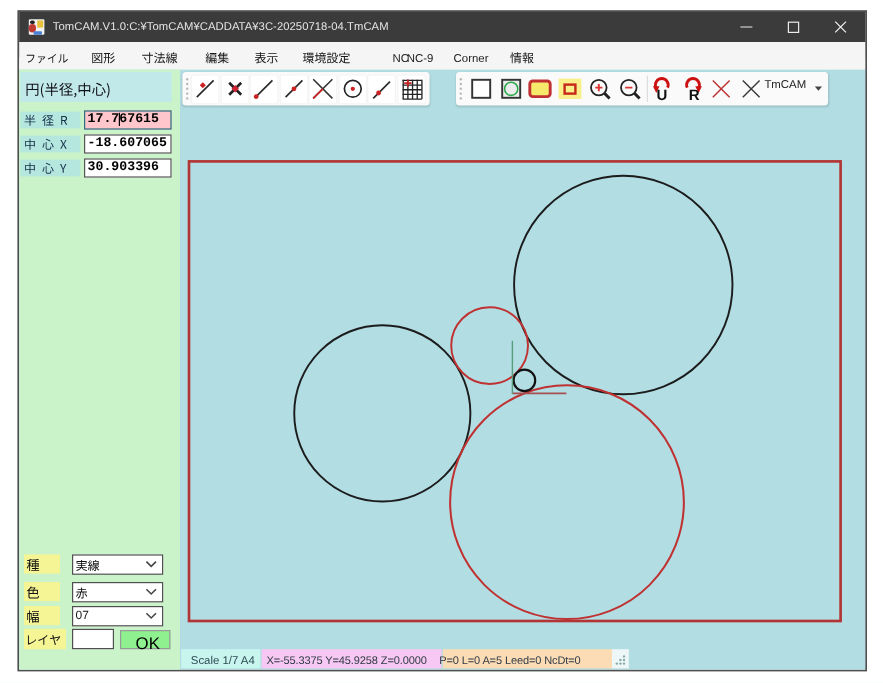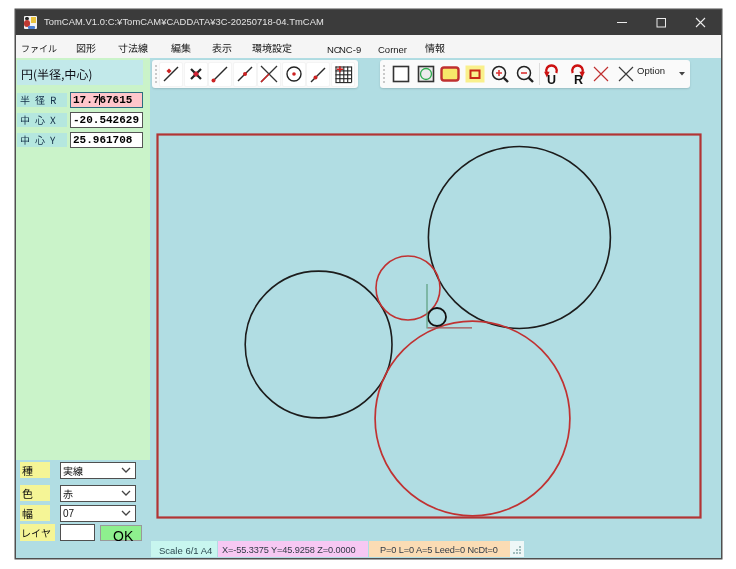--- a/index.html
+++ b/index.html
@@ -39,44 +39,44 @@
 <svg style="position:absolute;left:236px;top:32.0px" width="42" height="15">
       <path transform="translate(0,10)" d="M3.5 -5.4V-4.8H9.6V-5.4ZM4.8 -3.7H8.2V-2.7H4.8ZM7.5 -7.5H8.5V-6.5H7.5ZM6 -7.5H7V-6.5H6ZM4.6 -7.5H5.5V-6.5H4.6ZM3.9 -8.1V-6H9.1V-8.1ZM0.3 -1.4 0.5 -0.7C1.4 -1 2.6 -1.3 3.8 -1.7L3.7 -2.4L2.4 -2V-4.1H3.4V-4.8H2.4V-7H3.6V-7.7H0.5V-7H1.7V-4.8H0.6V-4.1H1.7V-1.8ZM8.8 -2C8.5 -1.8 8 -1.4 7.5 -1.1C7.3 -1.4 7 -1.8 6.9 -2.1H8.9V-4.3H4.1V-2.1H5.9C5.1 -1.4 3.8 -0.7 2.8 -0.3C2.9 -0.2 3.1 0 3.2 0.2C4 -0.1 4.8 -0.5 5.5 -1V0.8H6.2V-1.6L6.4 -1.8C7 -0.6 7.9 0.4 9.1 0.8C9.2 0.6 9.4 0.4 9.6 0.2C9 0 8.4 -0.3 7.9 -0.7C8.4 -1 8.9 -1.3 9.4 -1.6Z M14.9 -3H18.3V-2.2H14.9ZM14.9 -4.2H18.3V-3.4H14.9ZM10.3 -1.6 10.6 -0.8C11.5 -1.2 12.6 -1.8 13.7 -2.3L13.6 -3L12.4 -2.4V-5.2H13.4V-5.2H19.6V-5.9H17.9C18.1 -6.1 18.2 -6.5 18.4 -6.9L17.9 -7H19.4V-7.6H16.9V-8.4H16.1V-7.6H13.8V-7H15.2L14.7 -6.9C14.9 -6.6 15.1 -6.2 15.1 -5.9H13.4V-6H12.4V-8.3H11.7V-6H10.5V-5.2H11.7V-2.1C11.2 -1.9 10.7 -1.7 10.3 -1.6ZM17.7 -7C17.6 -6.7 17.4 -6.2 17.2 -5.9L17.5 -5.9H15.4L15.8 -6C15.7 -6.2 15.6 -6.7 15.4 -7ZM14.2 -4.7V-1.7H15.2C14.9 -0.7 14.4 -0.2 12.8 0.2C12.9 0.3 13.1 0.6 13.2 0.8C15 0.4 15.6 -0.4 15.9 -1.7H16.9V-0.2C16.9 0.5 17.1 0.7 17.8 0.7C18 0.7 18.7 0.7 18.8 0.7C19.4 0.7 19.6 0.5 19.7 -0.7C19.5 -0.7 19.2 -0.8 19 -0.9C19 -0 19 0.1 18.8 0.1C18.6 0.1 18.1 0.1 17.9 0.1C17.7 0.1 17.6 0 17.6 -0.2V-1.7H19V-4.7Z M20.9 -5.4V-4.8H23.8V-5.4ZM20.9 -8.1V-7.5H23.8V-8.1ZM20.9 -4V-3.4H23.8V-4ZM20.4 -6.7V-6.1H24.2V-6.7ZM25 -8.1V-6.9C25 -6.2 24.8 -5.4 23.9 -4.7C24 -4.6 24.3 -4.4 24.4 -4.2C25.5 -4.9 25.7 -6 25.7 -6.9V-7.4H27.4V-5.6C27.4 -4.9 27.6 -4.7 28.2 -4.7C28.3 -4.7 28.8 -4.7 28.9 -4.7C29.4 -4.7 29.6 -5 29.7 -6.2C29.5 -6.2 29.2 -6.4 29 -6.5C29 -5.5 29 -5.4 28.8 -5.4C28.7 -5.4 28.4 -5.4 28.3 -5.4C28.1 -5.4 28.1 -5.4 28.1 -5.6V-8.1ZM24.3 -4.1V-3.4H28.1C27.8 -2.6 27.4 -2 26.8 -1.4C26.2 -2 25.8 -2.6 25.5 -3.4L24.8 -3.1C25.2 -2.3 25.6 -1.6 26.2 -1C25.5 -0.5 24.7 -0.1 23.9 0.1C24 0.3 24.2 0.6 24.3 0.8C25.2 0.5 26.1 0.1 26.8 -0.5C27.5 0.1 28.3 0.5 29.2 0.8C29.3 0.6 29.5 0.3 29.7 0.1C28.8 -0.1 28 -0.5 27.4 -0.9C28.1 -1.7 28.7 -2.7 29.1 -3.9L28.6 -4.1L28.5 -4.1ZM20.8 -2.7V0.7H21.5V0.2H23.8V-2.7ZM21.5 -2.1H23.2V-0.4H21.5Z M32.2 -3.8C32 -1.9 31.5 -0.5 30.4 0.3C30.5 0.5 30.8 0.7 31 0.8C31.6 0.3 32.1 -0.5 32.5 -1.4C33.4 0.3 34.9 0.7 37 0.7H39.3C39.3 0.4 39.5 0.1 39.6 -0.1C39.1 -0.1 37.4 -0.1 37 -0.1C36.4 -0.1 35.9 -0.1 35.4 -0.2V-2.2H38.4V-3H35.4V-4.6H38V-5.3H32.1V-4.6H34.6V-0.4C33.8 -0.7 33.1 -1.3 32.8 -2.4C32.9 -2.8 32.9 -3.2 33 -3.7ZM30.8 -7.2V-5.1H31.6V-6.5H38.4V-5.1H39.2V-7.2H35.4V-8.4H34.6V-7.2Z" fill="#1a1a1a"></path>
     </svg>
 <div class="abs" style="left:311px;top:33.5px;font-size:9.5px;color:#1a1a1a">NC</div>
 <div class="abs" style="left:323px;top:33.5px;font-size:9.5px;color:#1a1a1a">NC-9</div>
 <div class="abs" style="left:362px;top:33.5px;font-size:9.5px;color:#1a1a1a">Corner</div>
 <svg style="position:absolute;left:409px;top:32.0px" width="22" height="15">
       <path transform="translate(0,10)" d="M1.5 -8.4V0.8H2.2V-8.4ZM0.7 -6.5C0.7 -5.7 0.5 -4.6 0.3 -3.9L0.9 -3.7C1.1 -4.5 1.2 -5.6 1.3 -6.4ZM2.3 -6.7C2.5 -6.3 2.7 -5.6 2.8 -5.3L3.4 -5.5C3.2 -5.9 3 -6.5 2.8 -6.9ZM4.5 -2.1H8.1V-1.3H4.5ZM4.5 -2.7V-3.4H8.1V-2.7ZM5.9 -8.4V-7.6H3.3V-7H5.9V-6.4H3.6V-5.9H5.9V-5.2H3V-4.6H9.6V-5.2H6.6V-5.9H9V-6.4H6.6V-7H9.3V-7.6H6.6V-8.4ZM3.8 -4V0.8H4.5V-0.8H8.1V-0.1C8.1 0.1 8 0.1 7.9 0.1C7.8 0.1 7.3 0.1 6.8 0.1C6.9 0.3 7 0.6 7 0.8C7.7 0.8 8.2 0.8 8.4 0.6C8.7 0.5 8.8 0.3 8.8 -0V-4Z M15.9 -3.9H16C16.3 -2.9 16.7 -1.9 17.3 -1.1C16.9 -0.5 16.4 -0.1 15.9 0.3ZM15.2 -7.9V0.8H15.9V0.3C16 0.5 16.2 0.7 16.4 0.8C16.9 0.5 17.3 0 17.7 -0.5C18.1 0.1 18.6 0.5 19.2 0.8C19.3 0.6 19.6 0.3 19.7 0.2C19.1 -0.1 18.6 -0.5 18.1 -1.1C18.7 -2 19.1 -3.2 19.3 -4.4L18.9 -4.6L18.7 -4.5H15.9V-7.3H18.4V-6C18.4 -5.9 18.4 -5.9 18.2 -5.9C18.1 -5.9 17.5 -5.9 16.9 -5.9C17 -5.7 17.1 -5.4 17.1 -5.2C17.9 -5.2 18.4 -5.2 18.7 -5.3C19 -5.4 19.1 -5.6 19.1 -6V-7.9ZM16.6 -3.9H18.5C18.4 -3.1 18.1 -2.4 17.7 -1.7C17.2 -2.4 16.9 -3.1 16.6 -3.9ZM11.1 -5C11.3 -4.5 11.5 -4 11.5 -3.6H10.6V-3H12.3V-1.9H10.7V-1.3H12.3V0.8H13V-1.3H14.6V-1.9H13V-3H14.7V-3.6H13.8C13.9 -4 14.1 -4.5 14.3 -5L13.8 -5.1H14.9V-5.7H13V-6.7H14.5V-7.4H13V-8.4H12.3V-7.4H10.8V-6.7H12.3V-5.7H10.4V-5.1H11.6ZM13.7 -5.1C13.6 -4.7 13.3 -4.1 13.2 -3.8L13.6 -3.6H11.8L12.2 -3.8C12.1 -4.1 11.9 -4.7 11.7 -5.1Z" fill="#1a1a1a"></path>
     </svg>
 <div class="abs" style="left:0;top:48px;width:705px;height:500px;background:#b1dde3">
-<div class="abs" style="left:0;top:0;width:134px;height:402px;background:#caf3c9">
+<div class="abs" style="left:0;top:0;width:134px;height:500px;background:#caf3c9">
 <div class="abs" style="left:1px;top:2px;width:126px;height:25px;background:#c2e9ea"></div>
 <svg style="position:absolute;left:5px;top:9px" width="73" height="18">
           <path transform="translate(0,12)" d="M10.1 -8.4V-4.8H6.4V-8.4ZM1.1 -9.3V1H2V-3.9H10.1V-0.2C10.1 -0 10 0 9.8 0.1C9.5 0.1 8.8 0.1 7.9 0C8.1 0.3 8.2 0.7 8.3 0.9C9.4 0.9 10 0.9 10.4 0.8C10.8 0.6 11 0.3 11 -0.2V-9.3ZM2 -4.8V-8.4H5.5V-4.8Z M14.9 2.4 15.5 2.1C14.5 0.3 14 -1.7 14 -3.7C14 -5.8 14.5 -7.8 15.5 -9.5L14.9 -9.8C13.8 -8 13.1 -6.1 13.1 -3.7C13.1 -1.4 13.8 0.6 14.9 2.4Z M17.8 -9.4C18.4 -8.6 19 -7.4 19.2 -6.7L20.1 -7.1C19.8 -7.8 19.2 -8.9 18.6 -9.8ZM25.4 -9.8C25.1 -9 24.4 -7.8 23.9 -7L24.7 -6.7C25.2 -7.4 25.9 -8.5 26.4 -9.5ZM21.6 -10.1V-6.2H17.5V-5.3H21.6V-3.4H16.7V-2.5H21.6V0.9H22.5V-2.5H27.4V-3.4H22.5V-5.3H26.7V-6.2H22.5V-10.1Z M31.2 -10.1C30.6 -9.2 29.5 -8.2 28.5 -7.5C28.6 -7.3 28.9 -7 29 -6.8C30.1 -7.5 31.3 -8.7 32 -9.7ZM37.8 -8.7C37.3 -7.9 36.6 -7.2 35.9 -6.6C35.1 -7.2 34.5 -7.9 34.1 -8.7ZM32.6 -9.4V-8.7H34L33.3 -8.4C33.8 -7.5 34.4 -6.8 35.2 -6.1C34.2 -5.5 33 -5 31.9 -4.7C32.1 -4.5 32.3 -4.2 32.4 -4C33.6 -4.4 34.8 -4.9 35.9 -5.6C36.8 -4.9 38 -4.4 39.2 -4.1C39.3 -4.3 39.6 -4.7 39.8 -4.8C38.6 -5.1 37.5 -5.5 36.6 -6.1C37.6 -6.9 38.4 -7.9 39 -9.2L38.4 -9.5L38.2 -9.4ZM32.7 -2.9V-2.1H35.4V-0.2H31.9V0.6H39.6V-0.2H36.3V-2.1H38.9V-2.9H36.3V-4.5H35.4V-2.9ZM31.5 -7.7C30.8 -6.4 29.5 -5.1 28.3 -4.3C28.5 -4.1 28.8 -3.7 28.8 -3.5C29.3 -3.8 29.8 -4.3 30.3 -4.7V0.9H31.2V-5.7C31.6 -6.3 32 -6.8 32.4 -7.4Z M41 2.3C42 1.8 42.7 0.9 42.7 -0.2C42.7 -1 42.4 -1.5 41.8 -1.5C41.3 -1.5 41 -1.2 41 -0.7C41 -0.3 41.3 0 41.8 0L41.9 0C41.9 0.7 41.4 1.3 40.7 1.6Z M48.9 -10.1V-7.9H44.5V-2.2H45.4V-3H48.9V0.9H49.8V-3H53.3V-2.3H54.2V-7.9H49.8V-10.1ZM45.4 -3.9V-7.1H48.9V-3.9ZM53.3 -3.9H49.8V-7.1H53.3Z M59.1 -6.7V-0.7C59.1 0.5 59.4 0.8 60.7 0.8C61 0.8 62.7 0.8 63 0.8C64.3 0.8 64.6 0.1 64.8 -2.1C64.5 -2.2 64.1 -2.4 63.9 -2.5C63.8 -0.5 63.7 -0 63 -0C62.6 -0 61.1 -0 60.8 -0C60.1 -0 60 -0.1 60 -0.7V-6.7ZM59.1 -9.3C60.6 -8.8 62.3 -7.9 63.3 -7.2L63.9 -8C62.9 -8.7 61.2 -9.5 59.7 -10ZM57 -5.8C56.9 -4.2 56.5 -2.4 55.7 -1.4L56.5 -0.9C57.3 -2.1 57.7 -4 57.9 -5.6ZM64 -5.8C65.1 -4.4 66 -2.5 66.2 -1.3L67.1 -1.7C66.8 -3 65.9 -4.8 64.8 -6.2Z M68.6 2.4C69.7 0.6 70.3 -1.4 70.3 -3.7C70.3 -6.1 69.7 -8 68.6 -9.8L67.9 -9.5C68.9 -7.8 69.4 -5.8 69.4 -3.7C69.4 -1.7 68.9 0.3 67.9 2.1Z" fill="#101018"></path>
         </svg>
 <div class="abs" style="left:1px;top:34.5px;width:50px;height:14.5px;background:#b5e7df"></div>
 <svg style="position:absolute;left:4px;top:36px" width="38" height="15">
           <path transform="translate(0,10)" d="M1.5 -7.9C1.9 -7.2 2.4 -6.2 2.6 -5.6L3.3 -5.9C3.1 -6.5 2.6 -7.5 2.1 -8.1ZM7.8 -8.2C7.5 -7.5 7 -6.5 6.6 -5.9L7.2 -5.6C7.6 -6.2 8.2 -7.1 8.6 -7.9ZM4.6 -8.4V-5.2H1.2V-4.4H4.6V-2.8H0.5V-2.1H4.6V0.8H5.4V-2.1H9.5V-2.8H5.4V-4.4H8.9V-5.2H5.4V-8.4Z M17.6 -8.4C17.1 -7.7 16.2 -6.8 15.4 -6.3C15.5 -6.1 15.7 -5.8 15.8 -5.7C16.7 -6.2 17.7 -7.2 18.3 -8.1ZM23.1 -7.2C22.7 -6.5 22.2 -6 21.5 -5.5C20.9 -6 20.4 -6.6 20 -7.2ZM18.8 -7.9V-7.2H19.9L19.4 -7C19.8 -6.3 20.3 -5.6 20.9 -5.1C20.1 -4.6 19.1 -4.2 18.2 -3.9C18.3 -3.8 18.5 -3.5 18.6 -3.3C19.6 -3.6 20.6 -4 21.5 -4.6C22.3 -4.1 23.3 -3.6 24.3 -3.4C24.4 -3.6 24.6 -3.9 24.8 -4C23.8 -4.2 22.9 -4.6 22.1 -5.1C23 -5.8 23.7 -6.6 24.1 -7.7L23.6 -7.9L23.5 -7.9ZM18.9 -2.4V-1.8H21.1V-0.2H18.2V0.5H24.6V-0.2H21.9V-1.8H24.1V-2.4H21.9V-3.8H21.1V-2.4ZM17.9 -6.4C17.3 -5.3 16.2 -4.3 15.2 -3.6C15.4 -3.4 15.6 -3.1 15.7 -2.9C16.1 -3.2 16.5 -3.6 16.9 -4V0.8H17.6V-4.8C18 -5.2 18.3 -5.7 18.6 -6.2Z M31.9 -3.9V-6.6H33.2C34.3 -6.6 34.9 -6.2 34.9 -5.3C34.9 -4.3 34.3 -3.9 33.2 -3.9ZM35 0H36.1L34.2 -3.2C35.2 -3.5 35.9 -4.1 35.9 -5.3C35.9 -6.8 34.8 -7.3 33.3 -7.3H31V0H31.9V-3.1H33.2Z" fill="#16324a"></path>
         </svg>
 <div class="abs" style="left:54px;top:33.5px;width:73px;height:16px;background:#ffc6cb;border:1.5px solid #2d6d80"></div>
 <div class="abs" style="left:57px;top:35.5px;font-family:'Liberation Mono',monospace;font-size:11px;font-weight:bold;color:#000">17.767615</div>
 <div class="abs" style="left:83px;top:36px;width:1px;height:11px;background:#000"></div>
 <div class="abs" style="left:1px;top:54.5px;width:50px;height:14.5px;background:#b5e7df"></div>
 <svg style="position:absolute;left:4px;top:56px" width="37" height="15">
           <path transform="translate(0,10)" d="M4.6 -8.4V-6.6H1V-1.9H1.7V-2.5H4.6V0.8H5.4V-2.5H8.2V-1.9H9V-6.6H5.4V-8.4ZM1.7 -3.2V-5.9H4.6V-3.2ZM8.2 -3.2H5.4V-5.9H8.2Z M18.1 -5.6V-0.6C18.1 0.4 18.4 0.7 19.4 0.7C19.6 0.7 21.1 0.7 21.4 0.7C22.5 0.7 22.7 0.1 22.8 -1.8C22.6 -1.8 22.3 -2 22.1 -2.1C22 -0.4 21.9 -0 21.3 -0C21 -0 19.7 -0 19.5 -0C18.9 -0 18.8 -0.1 18.8 -0.6V-5.6ZM18.1 -7.8C19.3 -7.4 20.8 -6.6 21.6 -6L22.1 -6.7C21.3 -7.2 19.8 -8 18.6 -8.4ZM16.4 -4.8C16.2 -3.5 15.9 -2 15.2 -1.2L15.9 -0.8C16.6 -1.7 16.9 -3.3 17.1 -4.7ZM22.2 -4.8C23.1 -3.7 23.8 -2.1 24 -1.1L24.8 -1.4C24.5 -2.5 23.8 -4 22.9 -5.1Z M30.2 0H31.1L32.2 -2C32.4 -2.4 32.6 -2.7 32.8 -3.2H32.8C33.1 -2.7 33.3 -2.4 33.5 -2L34.5 0H35.6L33.4 -3.7L35.4 -7.3H34.5L33.5 -5.5C33.3 -5.1 33.1 -4.8 33 -4.4H32.9C32.7 -4.8 32.5 -5.1 32.3 -5.5L31.3 -7.3H30.3L32.3 -3.8Z" fill="#16324a"></path>
         </svg>
 <div class="abs" style="left:54px;top:53.5px;width:73px;height:16px;background:#ffffff;border:1.5px solid #555555"></div>
-<div class="abs" style="left:57px;top:55.5px;font-family:'Liberation Mono',monospace;font-size:11px;font-weight:bold;color:#000">-20.542629</div>
+<div class="abs" style="left:57px;top:55.5px;font-family:'Liberation Mono',monospace;font-size:11px;font-weight:bold;color:#000">-18.607065</div>
 <div class="abs" style="left:1px;top:74.5px;width:50px;height:14.5px;background:#b5e7df"></div>
 <svg style="position:absolute;left:4px;top:76px" width="37" height="15">
           <path transform="translate(0,10)" d="M4.6 -8.4V-6.6H1V-1.9H1.7V-2.5H4.6V0.8H5.4V-2.5H8.2V-1.9H9V-6.6H5.4V-8.4ZM1.7 -3.2V-5.9H4.6V-3.2ZM8.2 -3.2H5.4V-5.9H8.2Z M18.1 -5.6V-0.6C18.1 0.4 18.4 0.7 19.4 0.7C19.6 0.7 21.1 0.7 21.4 0.7C22.5 0.7 22.7 0.1 22.8 -1.8C22.6 -1.8 22.3 -2 22.1 -2.1C22 -0.4 21.9 -0 21.3 -0C21 -0 19.7 -0 19.5 -0C18.9 -0 18.8 -0.1 18.8 -0.6V-5.6ZM18.1 -7.8C19.3 -7.4 20.8 -6.6 21.6 -6L22.1 -6.7C21.3 -7.2 19.8 -8 18.6 -8.4ZM16.4 -4.8C16.2 -3.5 15.9 -2 15.2 -1.2L15.9 -0.8C16.6 -1.7 16.9 -3.3 17.1 -4.7ZM22.2 -4.8C23.1 -3.7 23.8 -2.1 24 -1.1L24.8 -1.4C24.5 -2.5 23.8 -4 22.9 -5.1Z M32.2 0H33.1V-2.8L35.3 -7.3H34.4L33.4 -5.3C33.2 -4.7 32.9 -4.2 32.7 -3.6H32.6C32.4 -4.2 32.2 -4.7 31.9 -5.3L31 -7.3H30L32.2 -2.8Z" fill="#16324a"></path>
         </svg>
 <div class="abs" style="left:54px;top:73.5px;width:73px;height:16px;background:#ffffff;border:1.5px solid #555555"></div>
-<div class="abs" style="left:57px;top:75.5px;font-family:'Liberation Mono',monospace;font-size:11px;font-weight:bold;color:#000">25.961708</div>
+<div class="abs" style="left:57px;top:75.5px;font-family:'Liberation Mono',monospace;font-size:11px;font-weight:bold;color:#000">30.903396</div>
 <div class="abs" style="left:3.5px;top:404px;width:30px;height:16px;background:#f5f596"></div>
 <svg style="position:absolute;left:6px;top:406px" width="13" height="16">
           <path transform="translate(0,11)" d="M4.8 -5.9V-2.4H7.1V-1.6H4.6V-0.9H7.1V-0H4V0.6H10.6V-0H7.8V-0.9H10.2V-1.6H7.8V-2.4H10.2V-5.9H7.8V-6.6H10.4V-7.3H7.8V-8.1C8.8 -8.2 9.7 -8.3 10.4 -8.5L9.9 -9.1C8.6 -8.8 6.3 -8.6 4.5 -8.6C4.6 -8.4 4.7 -8.1 4.7 -7.9C5.4 -8 6.2 -8 7.1 -8.1V-7.3H4.3V-6.6H7.1V-5.9ZM5.5 -3.8H7.1V-3H5.5ZM7.8 -3.8H9.4V-3H7.8ZM5.5 -5.3H7.1V-4.4H5.5ZM7.8 -5.3H9.4V-4.4H7.8ZM4 -9.1C3.2 -8.7 1.7 -8.4 0.5 -8.2C0.6 -8 0.7 -7.7 0.7 -7.6C1.2 -7.6 1.8 -7.7 2.3 -7.8V-6.1H0.5V-5.4H2.2C1.8 -4.1 1 -2.7 0.3 -1.9C0.5 -1.7 0.6 -1.4 0.7 -1.1C1.3 -1.8 1.9 -2.9 2.3 -4V0.9H3.1V-3.9C3.5 -3.4 4 -2.8 4.1 -2.5L4.6 -3.2C4.4 -3.4 3.5 -4.4 3.1 -4.7V-5.4H4.5V-6.1H3.1V-8C3.7 -8.1 4.1 -8.3 4.5 -8.4Z" fill="#111"></path>
         </svg>
 <div class="abs" style="left:43.5px;top:404px;width:76px;height:17px;background:#fff;border:1.5px solid #4f4f4f"></div>
 <svg style="position:absolute;left:47px;top:407px" width="22" height="15">
           <path transform="translate(0,10)" d="M4.6 -6.4V-5.6H1.6V-5H4.6V-4H1.8V-3.4H4.6C4.5 -3.1 4.5 -2.8 4.4 -2.5H0.6V-1.8H4C3.5 -1.1 2.5 -0.4 0.5 0.2C0.7 0.4 0.9 0.6 1 0.8C3.3 0.1 4.4 -0.8 4.9 -1.8H5C5.8 -0.4 7.1 0.5 9.1 0.8C9.2 0.6 9.4 0.3 9.6 0.2C7.8 -0.1 6.5 -0.7 5.8 -1.8H9.4V-2.5H5.2C5.3 -2.8 5.3 -3.1 5.3 -3.4H8.3V-4H5.4V-5H8.4V-5.5H9.2V-7.4H5.4V-8.4H4.6V-7.4H0.8V-5.5H1.5V-6.7H8.4V-5.6H5.4V-6.4Z M15.1 -5.3H18.5V-4.5H15.1ZM15.1 -6.8H18.5V-5.9H15.1ZM13 -2.6C13.2 -2 13.4 -1.2 13.4 -0.7L14 -0.9C14 -1.4 13.8 -2.1 13.5 -2.7ZM10.9 -2.7C10.8 -1.8 10.6 -0.9 10.3 -0.3C10.4 -0.2 10.7 -0.1 10.8 -0C11.2 -0.7 11.4 -1.6 11.5 -2.6ZM14.4 -7.4V-3.8H16.4V-0C16.4 0.1 16.4 0.1 16.3 0.1C16.1 0.1 15.7 0.1 15.3 0.1C15.4 0.3 15.5 0.6 15.5 0.8C16.1 0.8 16.5 0.8 16.8 0.7C17 0.6 17.1 0.4 17.1 -0V-2.1C17.5 -1.1 18.2 -0.2 19.3 0.4C19.4 0.2 19.6 -0.1 19.8 -0.2C19 -0.6 18.4 -1.1 18 -1.7C18.5 -2 19.1 -2.5 19.5 -3L18.9 -3.4C18.6 -3 18.1 -2.6 17.7 -2.2C17.4 -2.7 17.2 -3.2 17.1 -3.8V-3.8H19.2V-7.4H16.8C17 -7.6 17.1 -8 17.3 -8.2L16.4 -8.4C16.4 -8.1 16.2 -7.7 16.1 -7.4ZM14 -3V-2.3H15.4C15 -1.3 14.4 -0.6 13.6 -0.1C13.7 -0 14 0.2 14.1 0.4C15 -0.2 15.8 -1.2 16.2 -2.8L15.8 -3L15.7 -3ZM10.3 -4 10.4 -3.3 11.9 -3.4V0.8H12.6V-3.5L13.4 -3.5C13.5 -3.3 13.6 -3 13.6 -2.9L14.2 -3.1C14.1 -3.7 13.7 -4.5 13.2 -5.2L12.7 -5C12.8 -4.7 13 -4.4 13.1 -4.1L11.7 -4C12.4 -4.9 13.1 -6 13.7 -7L13.1 -7.3C12.8 -6.7 12.4 -6.1 12 -5.4C11.9 -5.6 11.7 -5.9 11.5 -6.1C11.8 -6.7 12.3 -7.5 12.6 -8.2L12 -8.4C11.8 -7.8 11.4 -7.1 11.1 -6.5L10.8 -6.8L10.4 -6.3C10.8 -5.9 11.3 -5.3 11.6 -4.9C11.4 -4.5 11.2 -4.3 11 -4Z" fill="#111"></path>
         </svg>
 <svg class="abs" style="left:105px;top:409px" width="10" height="8">
           <path d="M1 1 l4 4 l4 -4" stroke="#444" stroke-width="1.3" fill="none"></path>
@@ -222,30 +222,30 @@
         <path d="M7.7 11 A 5.3 5.3 0 1 1 17.3 11" fill="none" stroke="#cc1111" stroke-width="2.4"></path>
         <path d="M14.4 9.8 L19.9 9.8 L17.2 15.6 Z" fill="#cc1111"></path>
         <text x="9" y="21.5" font-size="12.5" font-weight="bold" fill="#111" font-family="Liberation Sans">R</text>
       </svg>
 <svg class="abs" style="left:573.4px;top:4px" width="24" height="24">
         <path d="M5 5 L19 19 M5 19 L19 5" stroke="#c03030" stroke-width="1.2" fill="none"></path>
       </svg>
 <svg class="abs" style="left:598.1px;top:4px" width="24" height="24">
         <path d="M5 5 L19 19 M5 19 L19 5" stroke="#3a3a3a" stroke-width="1.2" fill="none"></path>
       </svg>
-<div class="abs" style="left:621px;top:7px;font-size:9.5px;color:#222">Option</div>
+<div class="abs" style="left:621px;top:7px;font-size:9.5px;color:#222">TmCAM</div>
 <svg class="abs" style="left:662px;top:13px" width="8" height="6">
         <path d="M1 1 L4 4.6 L7 1 Z" fill="#444"></path>
       </svg>
 <div class="abs" style="left:135px;top:483px;width:66px;height:16px;background:#c8f6ef"></div>
-<div class="abs" style="left:143px;top:486.5px;font-size:9.5px;color:#2d4a52">Scale 6/1 A4</div>
+<div class="abs" style="left:143px;top:486.5px;font-size:9.5px;color:#2d4a52">Scale 1/7 A4</div>
 <div class="abs" style="left:202px;top:483px;width:150px;height:16px;background:#f7c8f3"></div>
 <div class="abs" style="left:206px;top:486.5px;font-size:9.2px;letter-spacing:-0.1px;color:#303a46">X=-55.3375 Y=45.9258 Z=0.0000</div>
 <div class="abs" style="left:353px;top:483px;width:141px;height:16px;background:#fbdcb4"></div>
-<div class="abs" style="left:364px;top:486.5px;font-size:9.2px;letter-spacing:-0.1px;color:#303a46">P=0 L=0 A=5 Leed=0 NcDt=0</div>
+<div class="abs" style="left:350px;top:486.5px;font-size:9.2px;letter-spacing:-0.1px;color:#303a46">P=0 L=0 A=5 Leed=0 NcDt=0</div>
 <div class="abs" style="left:494px;top:483px;width:14px;height:16px;background:#eef7f7"></div>
 <svg class="abs" style="left:495px;top:486px" width="12" height="12">
         <g fill="#8aa">
           <circle cx="9" cy="3" r="1"></circle>
           <circle cx="6" cy="6" r="1"></circle>
           <circle cx="9" cy="6" r="1"></circle>
           <circle cx="3" cy="9" r="1"></circle>
           <circle cx="6" cy="9" r="1"></circle>
           <circle cx="9" cy="9" r="1"></circle>
         </g>

